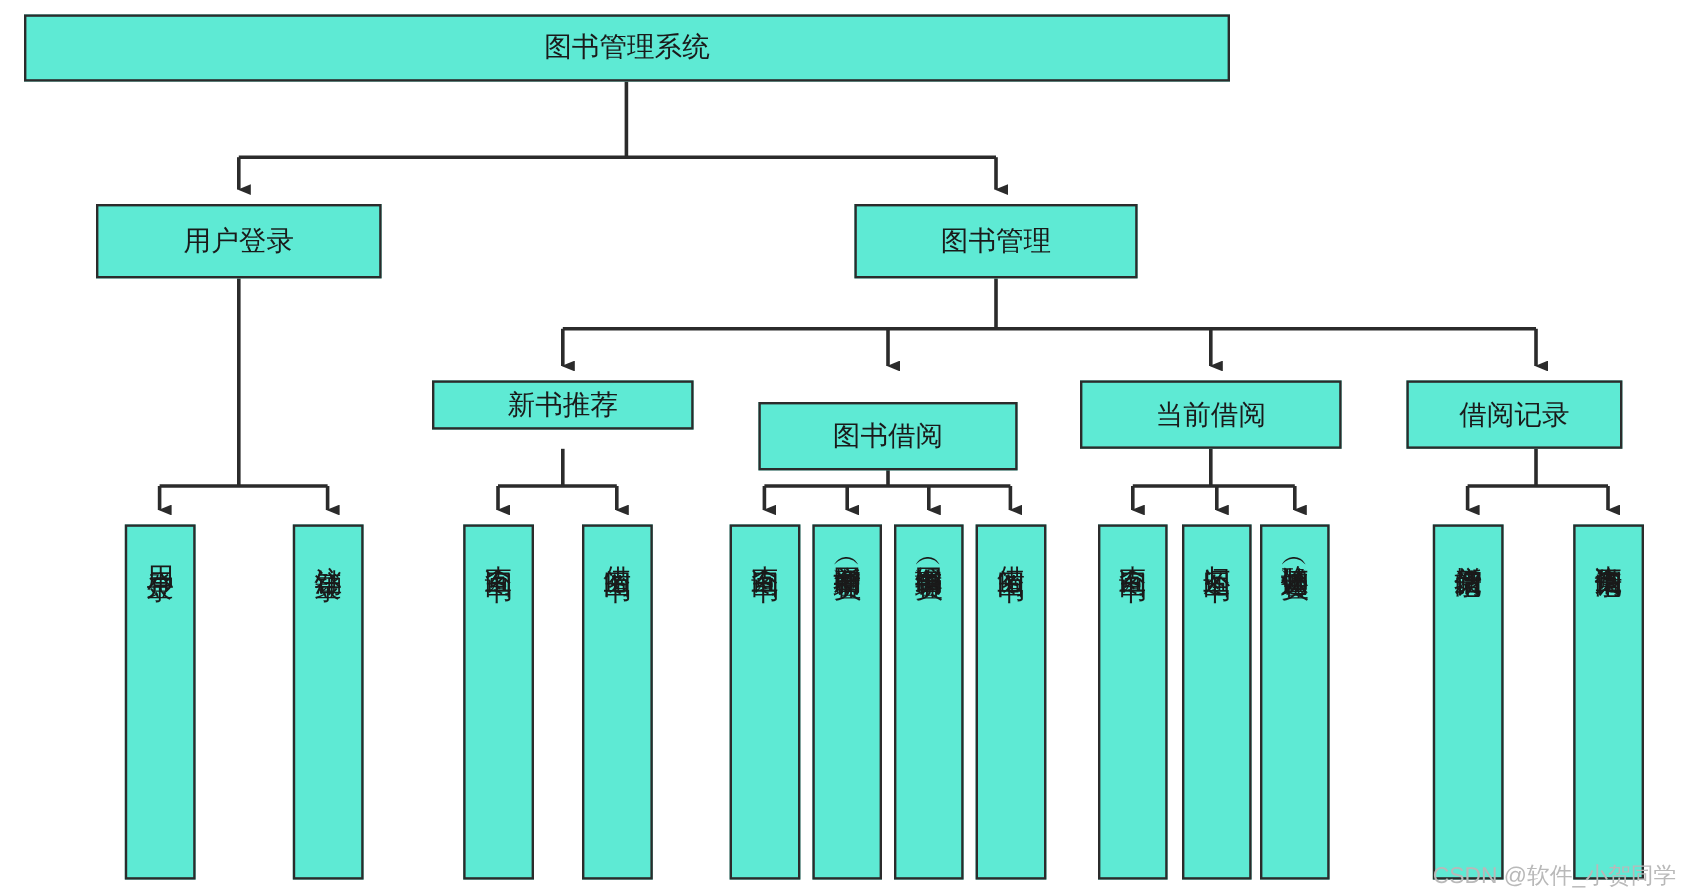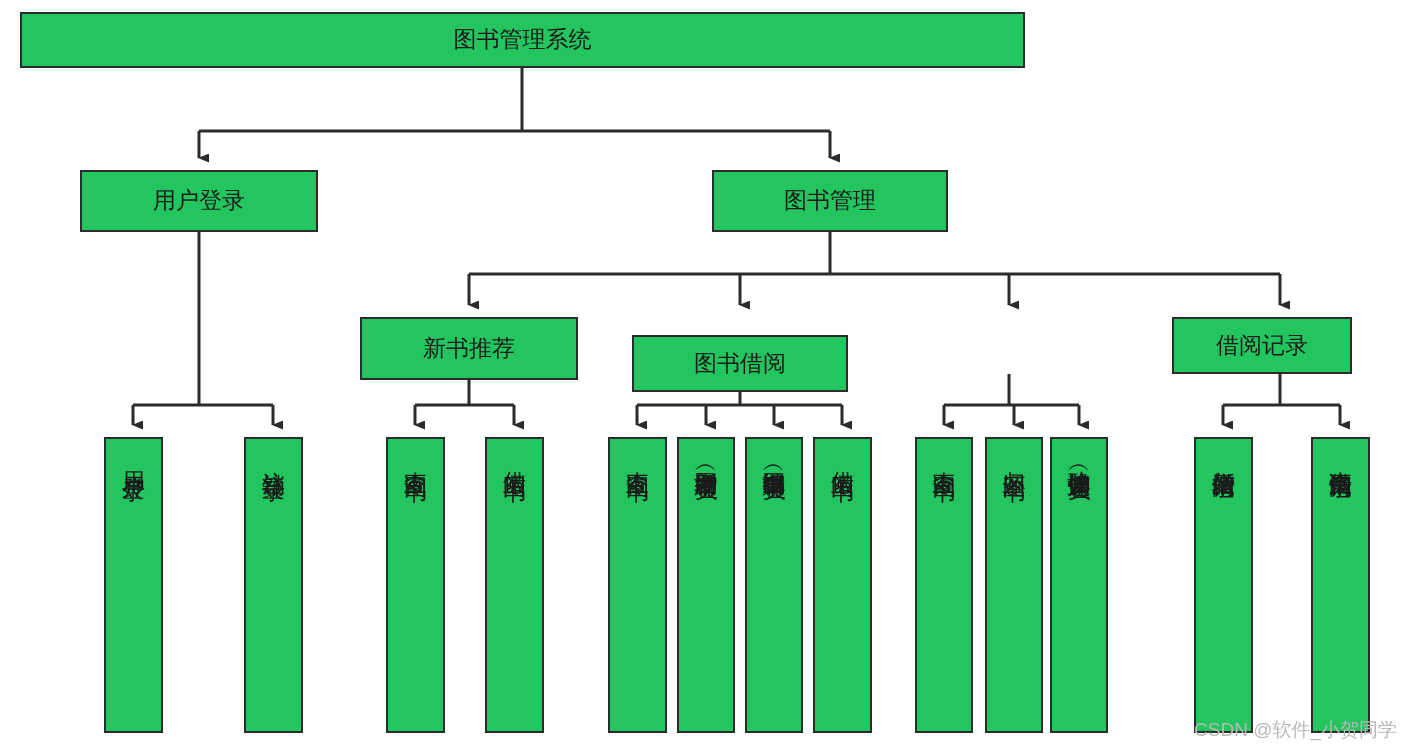--- a/index.html
+++ b/index.html
@@ -21,21 +21,21 @@
     position: absolute;
     left: 0;
     top: 0;
     width: 1405px;
     height: 747px;
     pointer-events: none;
   }
   .node {
     position: absolute;
     box-sizing: border-box;
-    background: #22c55e;
+    background: #5eead4;
     border: 2px solid #2b2b2b;
     display: flex;
     align-items: center;
     justify-content: center;
     color: #1a1a1a;
   }
   .node-label {
     display: block;
     text-align: center;
     line-height: 1.18;
@@ -131,26 +131,29 @@
     <span class="node-label">图书管理系统</span>
   </div>
 
   <div class="node horizontal" style="left:80px; top:170px; width:238px; height:62px;">
     <span class="node-label">用户登录</span>
   </div>
   <div class="node horizontal" style="left:712px; top:170px; width:236px; height:62px;justify-content:center;">
     <span class="node-label">图书管理</span>
   </div>
 
-  <div class="node horizontal" style="left:360px; top:317px; width:218px; height:63px;">
+  <div class="node horizontal" style="left:360px; top:317px; width:218px; height:41px;">
     <span class="node-label">新书推荐</span>
   </div>
   <div class="node horizontal" style="left:632px; top:335px; width:216px; height:57px;">
     <span class="node-label">图书借阅</span>
   </div>
+  <div class="node horizontal" style="left:900px; top:317px; width:218px; height:57px;">
+    <span class="node-label">当前借阅</span>
+  </div>
   <div class="node horizontal" style="left:1172px; top:317px; width:180px; height:57px;">
     <span class="node-label">借阅记录</span>
   </div>
 
   <div class="node vertical" style="left:104px; top:437px; width:59px; height:296px;">
     <span class="node-label">用户登录</span>
   </div>
   <div class="node vertical" style="left:244px; top:437px; width:59px; height:296px;">
     <span class="node-label">注销登录</span>
   </div>

